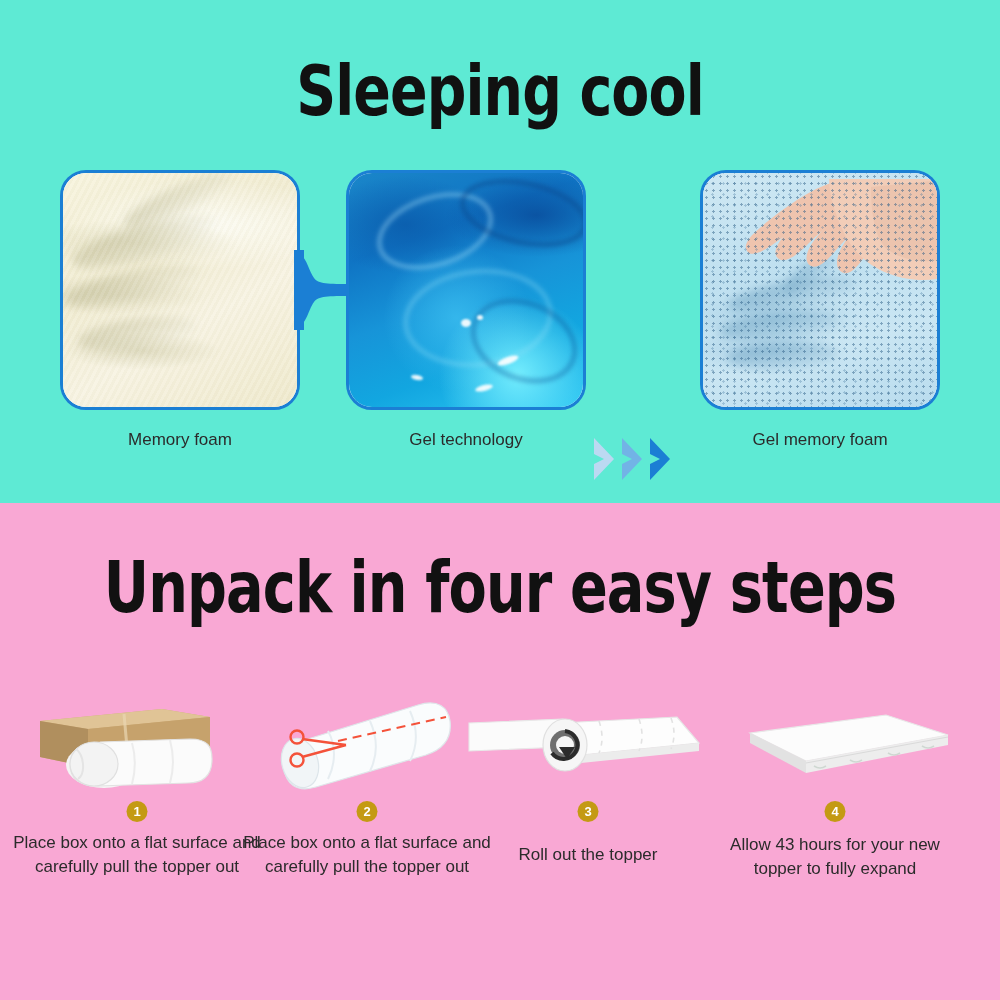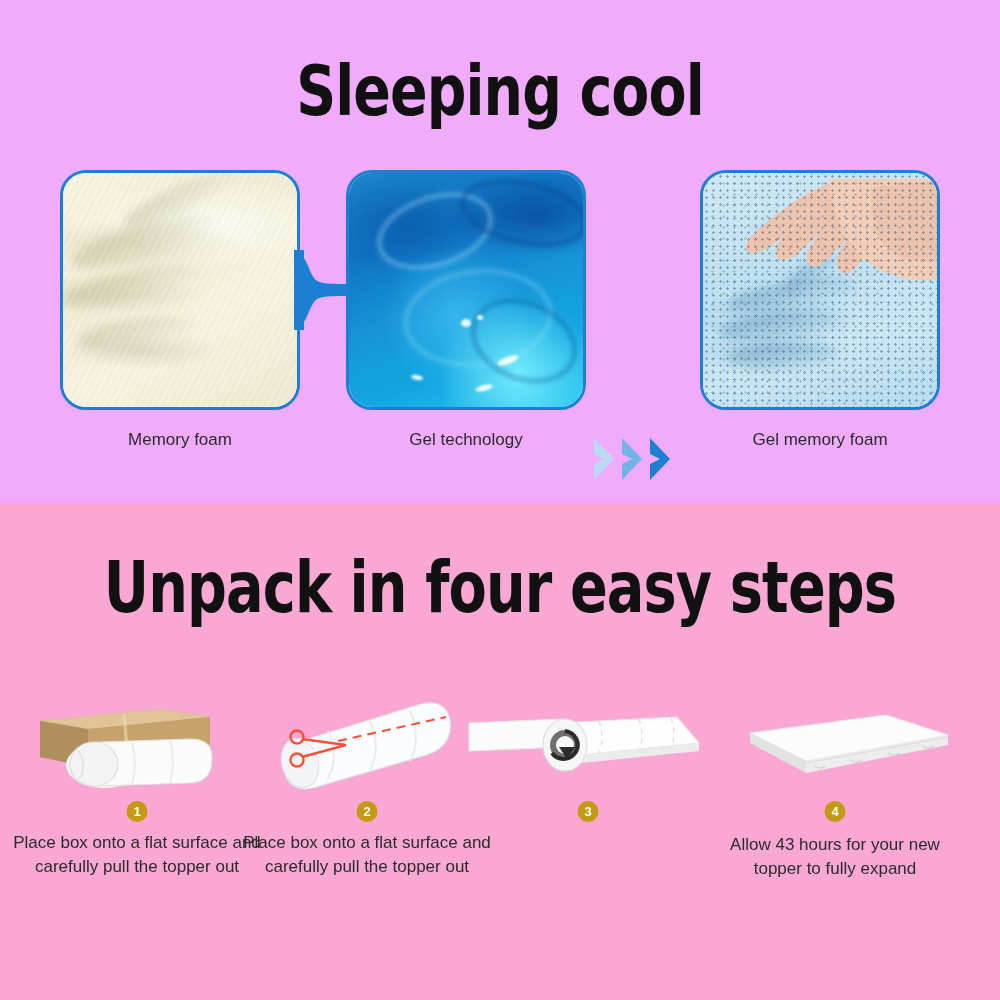--- a/index.html
+++ b/index.html
@@ -8,21 +8,21 @@
     font-family:"Liberation Sans", sans-serif;
     background:#ffffff;
     overflow:hidden;
     position:relative;
   }
   .page{position:relative;width:1000px;height:1000px;}
 
   
   .section-cool{
     position:absolute;left:0;top:0;width:1000px;height:503px;
-    background:#f0abfc;
+    background:#5eead4;
   }
   .title-cool{
     position:absolute;left:0;top:50px;width:1000px;
     text-align:center;
     font-family:"DejaVu Sans Condensed","Liberation Sans Narrow","Liberation Sans",sans-serif;
     font-weight:bold;
     font-size:70px;
     line-height:82px;
     letter-spacing:-1px;
     color:#111111;
@@ -295,20 +295,21 @@
           <path d="M136,38 C140,50 140,60 136,70" stroke="#e2e2e2" stroke-width="1.6" fill="none" stroke-dasharray="5 5"></path>
           <path d="M176,36 C180,48 180,58 176,68" stroke="#e2e2e2" stroke-width="1.6" fill="none" stroke-dasharray="5 5"></path>
           <path d="M208,35 C212,46 212,56 208,66" stroke="#e2e2e2" stroke-width="1.6" fill="none" stroke-dasharray="5 5"></path>
           <ellipse cx="102" cy="62" rx="22" ry="26" fill="#f6f6f6" stroke="#e0e0e0" stroke-width="1.2"></ellipse>
           <circle cx="102" cy="62" r="15" fill="#6f6f6f"></circle>
           <circle cx="102" cy="62" r="9" fill="#f6f6f6"></circle>
           <path d="M102,48 A14,14 0 1,1 89,70" stroke="#2b2b2b" stroke-width="4" fill="none"></path>
           <path d="M112,64 L96,64 L104,76 Z" fill="#2b2b2b"></path>
         </svg>
         <div class="badge">3</div>
+        <div class="step-text">Roll out the topper</div>
       </div>
 
       <div class="step s4">
         <svg class="step-art" viewBox="0 0 250 110">
           <path d="M40,50 L176,32 L238,52 L96,78 Z" fill="#fcfcfc" stroke="#e8e8e8" stroke-width="1.1"></path>
           <path d="M96,78 L238,52 L238,62 L96,90 Z" fill="#ededed"></path>
           <path d="M40,50 L96,78 L96,90 L40,60 Z" fill="#e2e2e2"></path>
           <path d="M96,80 L238,54" stroke="#dadada" stroke-width="1" fill="none"></path>
           <path d="M104,83 q6,4 12,0 M140,77 q6,4 12,0 M178,70 q6,4 12,0 M212,63 q6,4 12,0" stroke="#cfd8d2" stroke-width="1.6" fill="none"></path>
         </svg>

